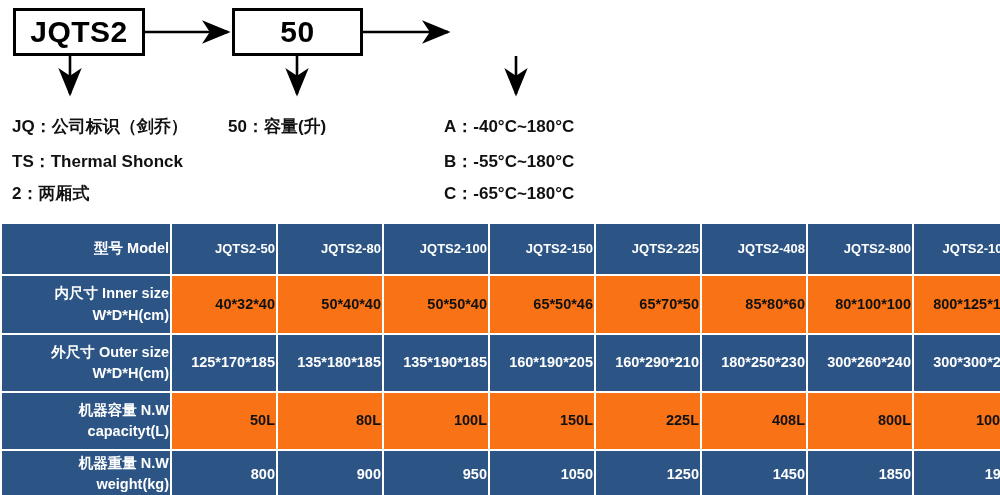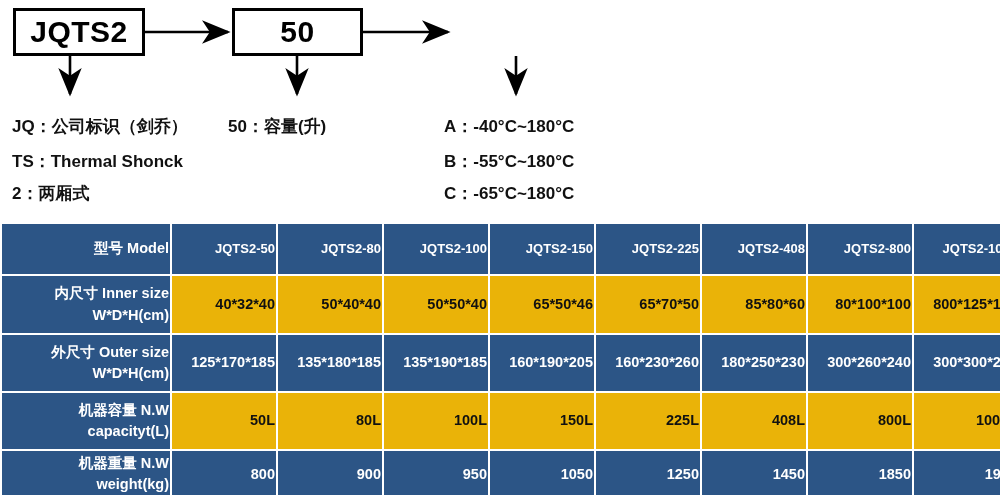--- a/index.html
+++ b/index.html
@@ -61,21 +61,21 @@
     vertical-align: middle;
     font-size: 14.5px;
     font-weight: 700;
     line-height: 1.45;
     padding: 2px 1px;
   }
   .lbl-col { width: 168px; }
   .dat-col { width: 104px; }
 
   td.blue  { background: #2c5586; color: #ffffff; }
-  td.white { background: #eab308; color: #111111; }
+  td.white { background: #f97316; color: #111111; }
 
   tr.r-header td { height: 50px; font-size: 13px; }
   tr.r-inner  td { height: 57px; }
   tr.r-outer  td { height: 56px; }
   tr.r-cap    td { height: 56px; }
   tr.r-weight td { height: 46px; }
 
   td.blue.label, td.white.label { font-size: 14.5px; }
   .lbl2 { display: block; padding-left: 48px; }
 </style>
@@ -158,21 +158,21 @@
 
       <tr class="r-outer">
         <td class="blue label">
           <span class="lbl2">外尺寸 Outer size</span>
           <span class="lbl2">W*D*H(cm)</span>
         </td>
         <td class="blue">125*170*185</td>
         <td class="blue">135*180*185</td>
         <td class="blue">135*190*185</td>
         <td class="blue">160*190*205</td>
-        <td class="blue">160*230*260</td>
+        <td class="blue">160*290*210</td>
         <td class="blue">180*250*230</td>
         <td class="blue">300*260*240</td>
         <td class="blue">300*300*240</td>
       </tr>
 
       <tr class="r-cap">
         <td class="blue label">
           <span class="lbl2">机器容量 N.W</span>
           <span class="lbl2">capacityt(L)</span>
         </td>

